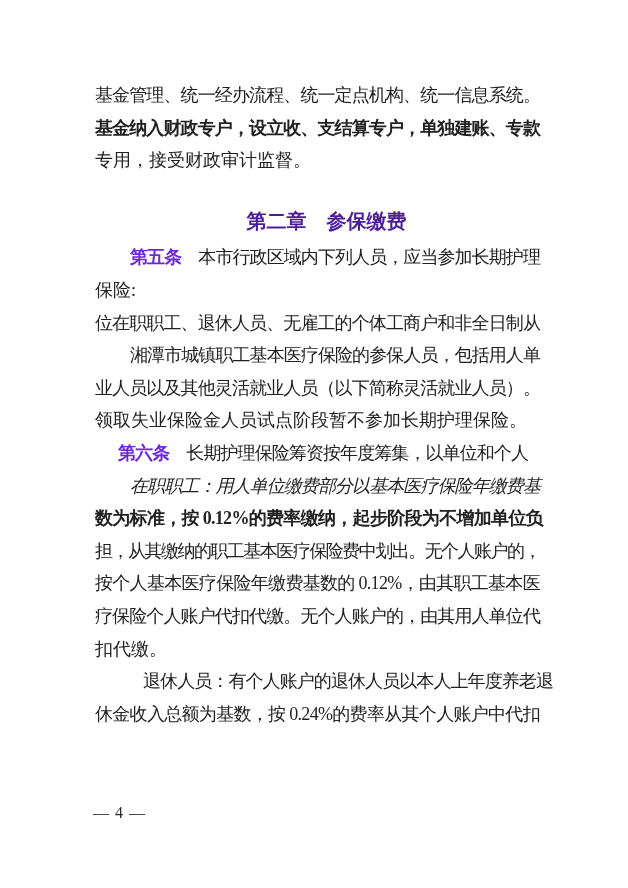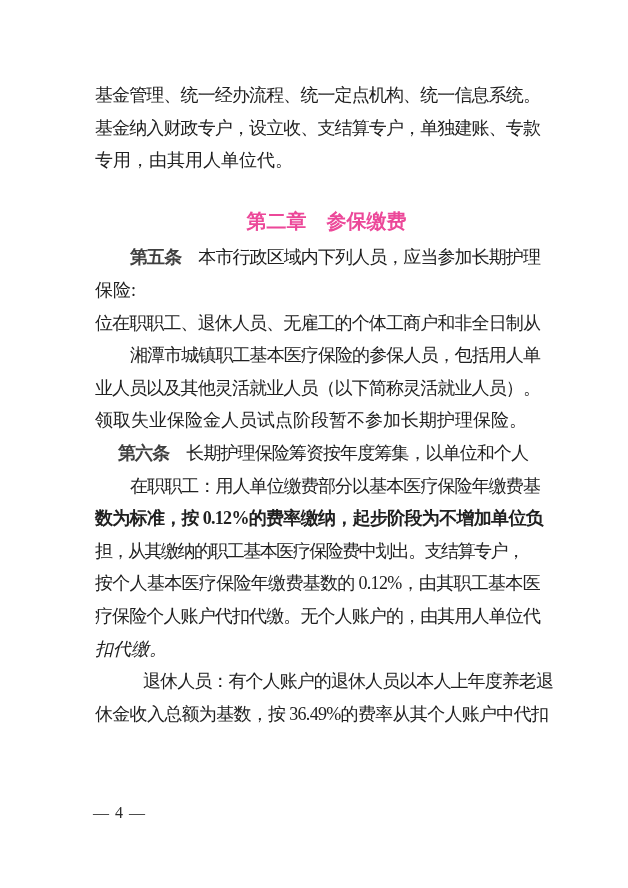--- a/index.html
+++ b/index.html
@@ -15,71 +15,71 @@
     position:absolute;
     left:95px; top:79px;
     width:445px;
     font-size:18px;
     line-height:32.6px;
   }
   .para { margin:0; }
   .line { height:32.6px; white-space:nowrap; overflow:visible; }
   .ltext { display:inline-block; white-space:nowrap; vertical-align:top; }
   .indent .ltext { margin-left:35px; }
-  .line b { font-weight:bold; color:#404040; }
+  .line b { font-weight:bold; color:#6d28d9; }
   .heading {
     position:relative; left:9px;
     margin:28px 0 4px 0;
     font-size:20px; font-weight:bold;
     text-align:center;
     line-height:32.6px;
-    color:#ec4899;
+    color:#4c1d95;
   }
   .footer {
     position:absolute;
     left:93px; top:801px;
     font-size:16px;
     letter-spacing:1px;
     color:#2b2b2b;
     line-height:24px;
   }
 </style>
 </head>
 <body>
 
 <div class="page">
   <div class="content">
       <div class="para">
         <div class="line"><span class="ltext" style="letter-spacing: -0.884615px;">基金管理、统一经办流程、统一定点机构、统一信息系统。</span></div>
-        <div class="line"><span class="ltext" style="letter-spacing: -0.884615px;">基金纳入财政专户，设立收、支结算专户，单独建账、专款</span></div>
-        <div class="line"><span class="ltext" style="letter-spacing: 0px;">专用，由其用人单位代。</span></div>
+        <div class="line"><span class="ltext" style="letter-spacing: -0.884615px; font-weight: bold;">基金纳入财政专户，设立收、支结算专户，单独建账、专款</span></div>
+        <div class="line"><span class="ltext" style="letter-spacing: 0px;">专用，接受财政审计监督。</span></div>
       </div>
       <div class="heading">第二章　参保缴费</div>
       <div class="para">
         <div class="line indent"><span class="ltext" style="letter-spacing: -0.916667px;"><b>第五条</b>　本市行政区域内下列人员，应当参加长期护理</span></div>
         <div class="line"><span class="ltext" style="letter-spacing: 0px;">保险:</span></div>
       </div>
       <div class="para">
         <div class="line"><span class="ltext" style="letter-spacing: -0.884615px;">位在职职工、退休人员、无雇工的个体工商户和非全日制从</span></div>
         <div class="line indent"><span class="ltext" style="letter-spacing: -0.916667px;">湘潭市城镇职工基本医疗保险的参保人员，包括用人单</span></div>
         <div class="line"><span class="ltext" style="letter-spacing: -0.884615px;">业人员以及其他灵活就业人员（以下简称灵活就业人员）。</span></div>
         <div class="line"><span class="ltext" style="letter-spacing: 0px;">领取失业保险金人员试点阶段暂不参加长期护理保险。</span></div>
       </div>
       <div class="para">
         <div class="line indent"><span class="ltext" style="letter-spacing: -0.916667px; margin-left: 23px;"><b>第六条</b>　长期护理保险筹资按年度筹集，以单位和个人</span></div>
       </div>
       <div class="para">
-        <div class="line indent"><span class="ltext" style="letter-spacing: -0.916667px;">在职职工：用人单位缴费部分以基本医疗保险年缴费基</span></div>
+        <div class="line indent"><span class="ltext" style="letter-spacing: -0.916667px; font-style: italic;">在职职工：用人单位缴费部分以基本医疗保险年缴费基</span></div>
         <div class="line"><span class="ltext" style="letter-spacing: -0.689655px; font-weight: bold;">数为标准，按 0.12%的费率缴纳，起步阶段为不增加单位负</span></div>
-        <div class="line"><span class="ltext" style="letter-spacing: -1.51852px;">担，从其缴纳的职工基本医疗保险费中划出。支结算专户，</span></div>
+        <div class="line"><span class="ltext" style="letter-spacing: -1.51852px;">担，从其缴纳的职工基本医疗保险费中划出。无个人账户的，</span></div>
         <div class="line"><span class="ltext" style="letter-spacing: -0.689655px;">按个人基本医疗保险年缴费基数的 0.12%，由其职工基本医</span></div>
         <div class="line"><span class="ltext" style="letter-spacing: -0.884615px;">疗保险个人账户代扣代缴。无个人账户的，由其用人单位代</span></div>
-        <div class="line"><span class="ltext" style="letter-spacing: 0px; font-style: italic;">扣代缴。</span></div>
+        <div class="line"><span class="ltext" style="letter-spacing: 0px;">扣代缴。</span></div>
       </div>
       <div class="para">
         <div class="line indent"><span class="ltext" style="letter-spacing: -0.916667px; margin-left: 48px;">退休人员：有个人账户的退休人员以本人上年度养老退</span></div>
-        <div class="line"><span class="ltext" style="letter-spacing: -0.689655px;">休金收入总额为基数，按 36.49%的费率从其个人账户中代扣</span></div>
+        <div class="line"><span class="ltext" style="letter-spacing: -0.689655px;">休金收入总额为基数，按 0.24%的费率从其个人账户中代扣</span></div>
       </div>
     </div>
   <div class="footer">
     <span>— 4 —</span>
   </div>
 </div>
 
 </body></html>

